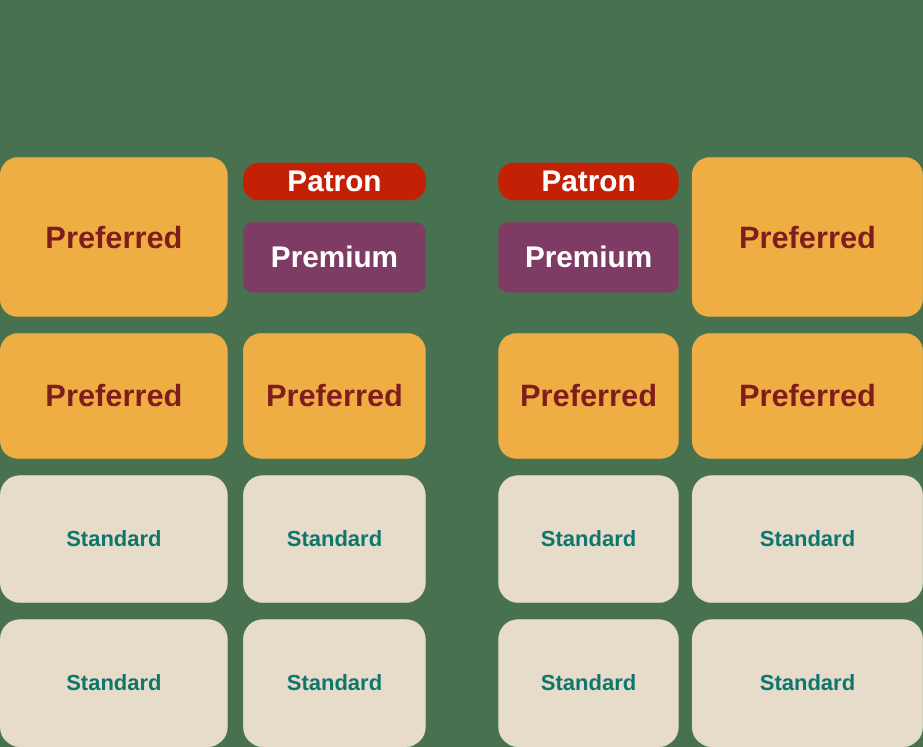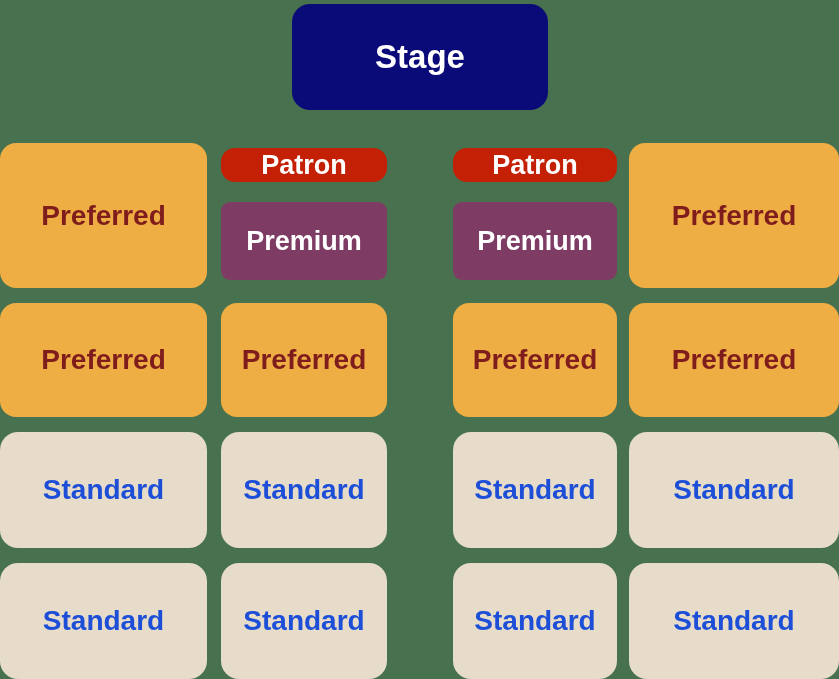--- a/index.html
+++ b/index.html
@@ -33,23 +33,23 @@
     cursor: default;
   }
   .tier-preferred {
     background: #efae43;
     color: #7f1d1d;
     border-radius: 16px;
     font-size: 28px;
   }
   .tier-standard {
     background: #e6dcc9;
-    color: #1d4ed8;
+    color: #0f766e;
     border-radius: 18px;
-    font-size: 28px;
+    font-size: 20px;
   }
   .tier-patron {
     background: #c32005;
     color: #ffffff;
     border-radius: 14px;
     font-size: 27px;
   }
   .tier-premium {
     background: #7e3c64;
     color: #ffffff;
@@ -57,31 +57,30 @@
     font-size: 27px;
   }
   
   .c1 { left: 0;     width: 207px; }
   .c2 { left: 221px; width: 166px; }
   .c3 { left: 453px; width: 164px; }
   .c4 { left: 629px; width: 210px; }
   
   .r1-tall  { top: 143px; height: 145px; }
   .r1-patron  { top: 148px; height: 34px; }
-  .r1-premium { top: 202px; height: 78px; }
+  .r1-premium { top: 202px; height: 64px; }
   .r2 { top: 303px; height: 114px; }
   .r3 { top: 432px; height: 116px; }
   .r4 { top: 563px; height: 116px; }
 </style>
 </head>
 <body>
 
 <div class="canvas">
 
-  <div class="box stage">Stage</div>
 
   <div class="box tier-preferred c1 r1-tall">Preferred</div>
   <div class="box tier-patron    c2 r1-patron">Patron</div>
   <div class="box tier-premium   c2 r1-premium">Premium</div>
   <div class="box tier-patron    c3 r1-patron">Patron</div>
   <div class="box tier-premium   c3 r1-premium">Premium</div>
   <div class="box tier-preferred c4 r1-tall">Preferred</div>
 
   <div class="box tier-preferred c1 r2">Preferred</div>
   <div class="box tier-preferred c2 r2">Preferred</div>

